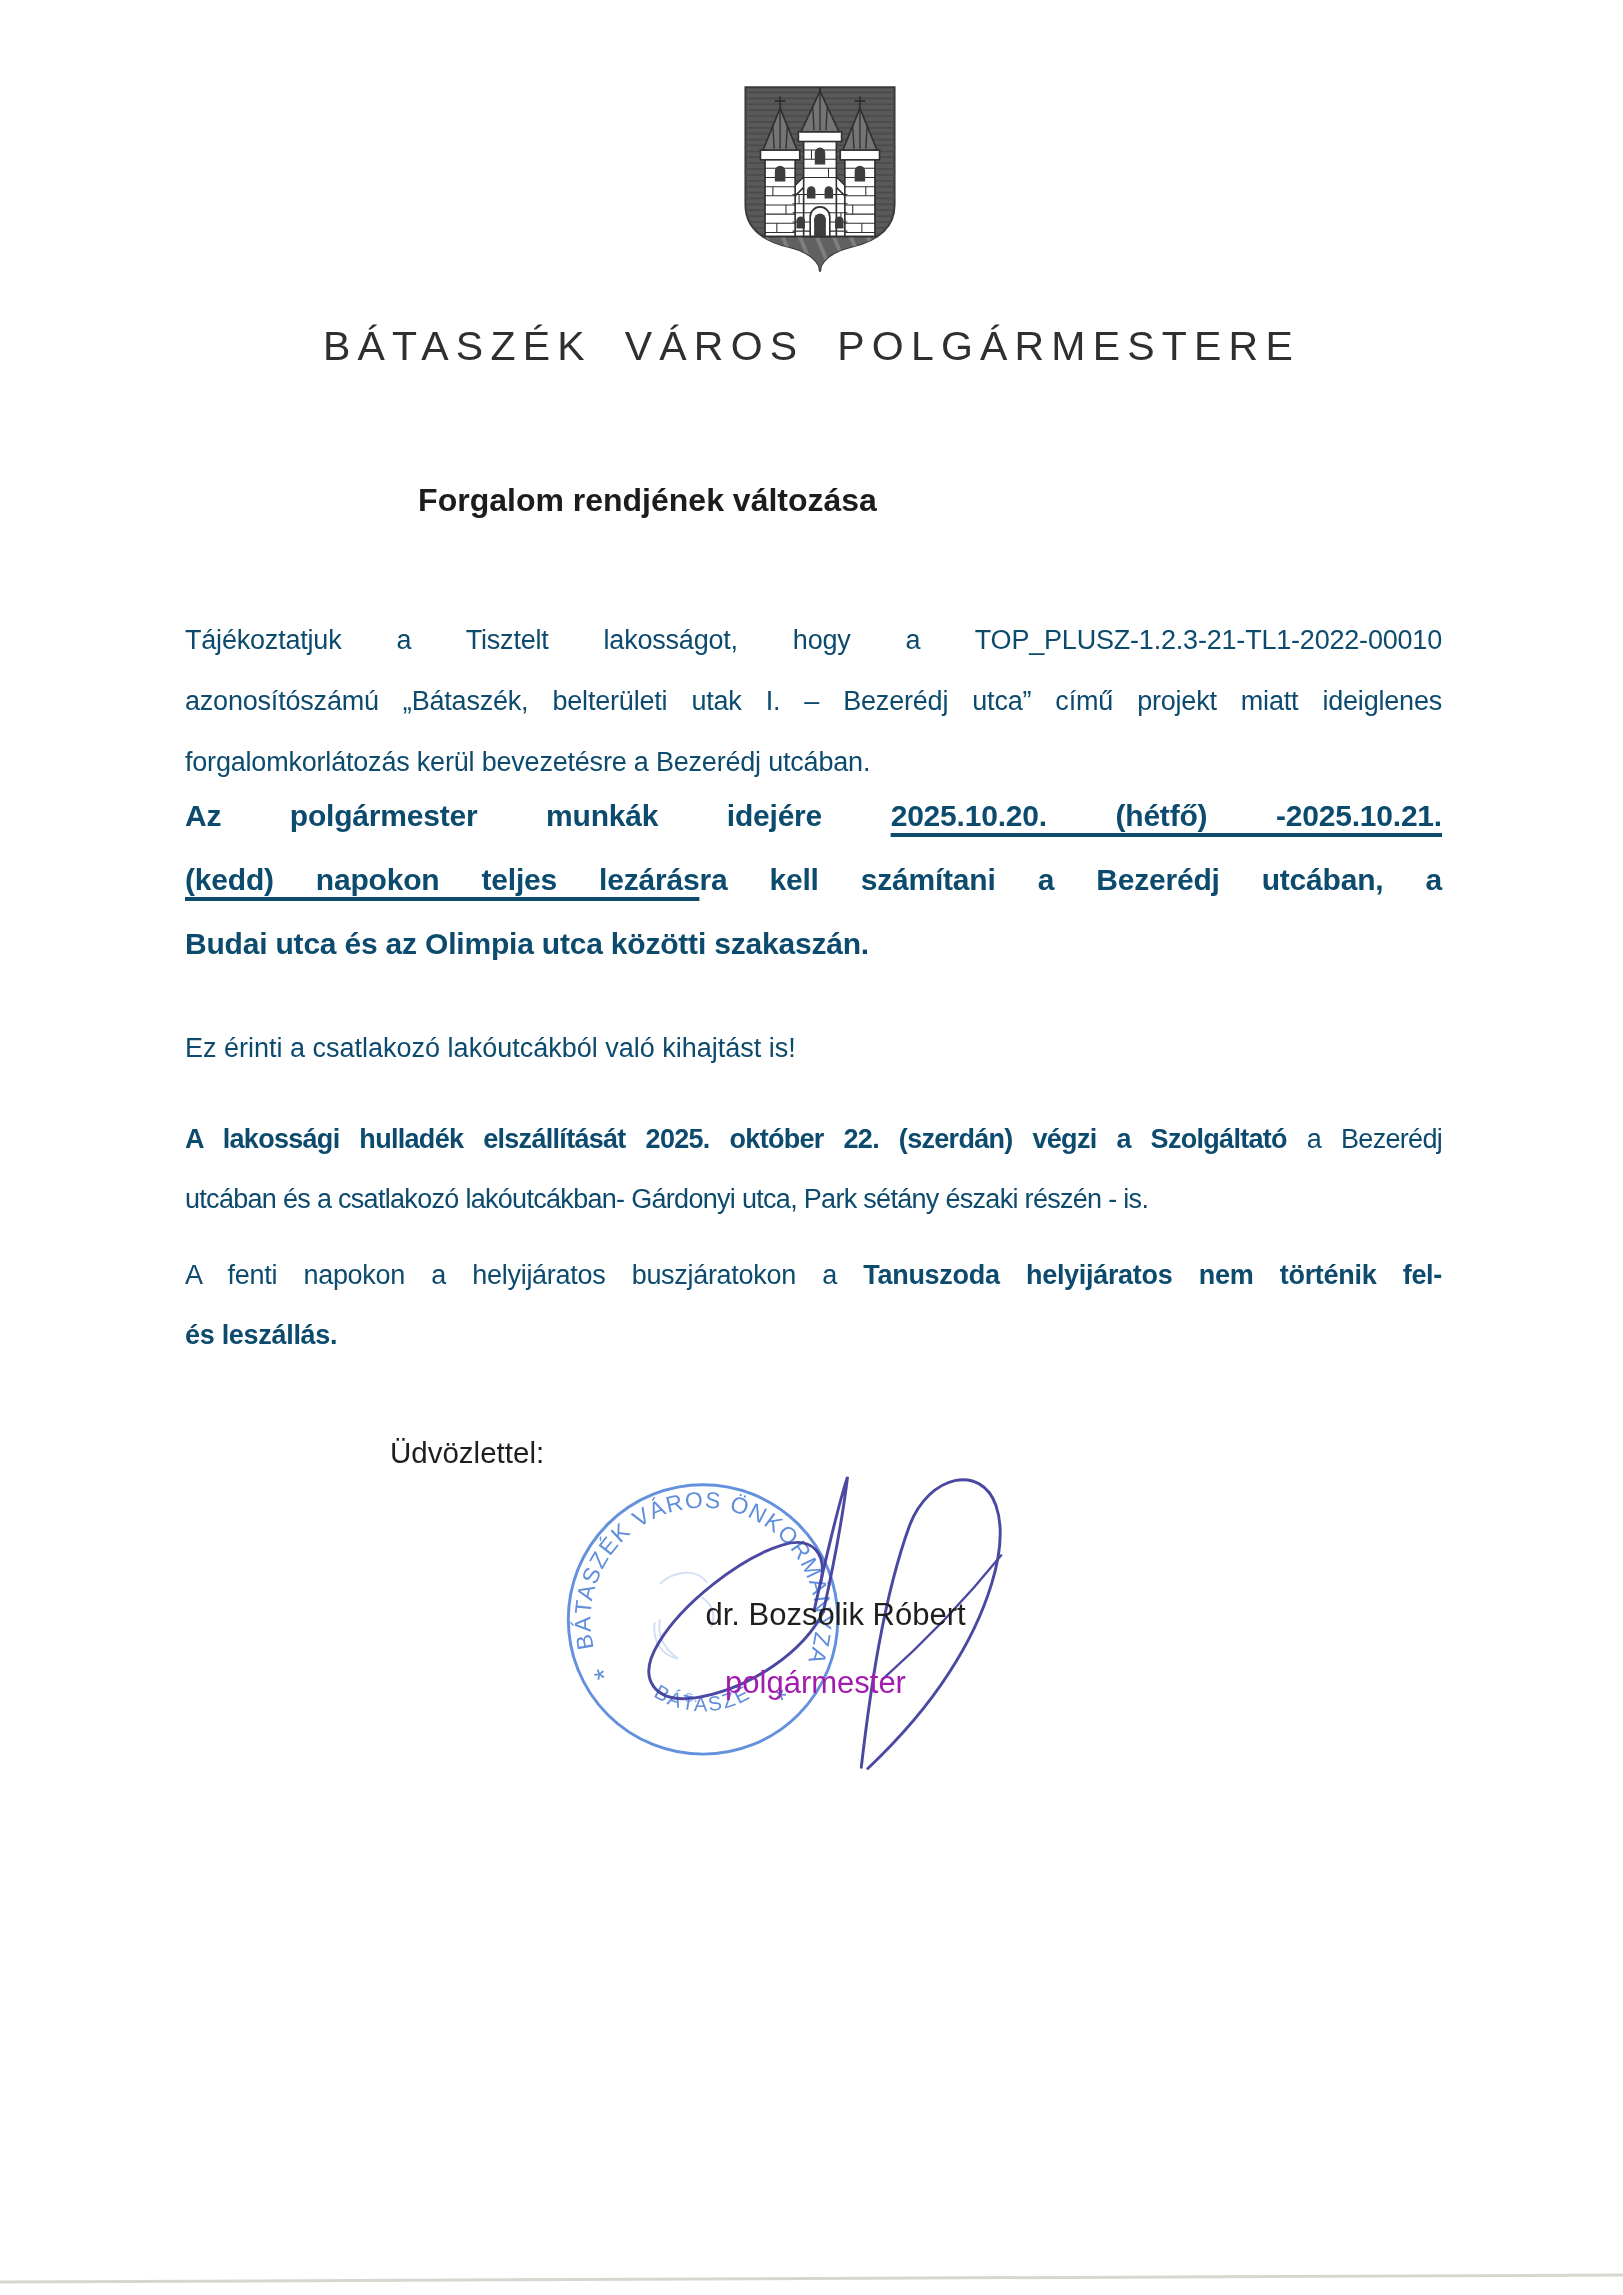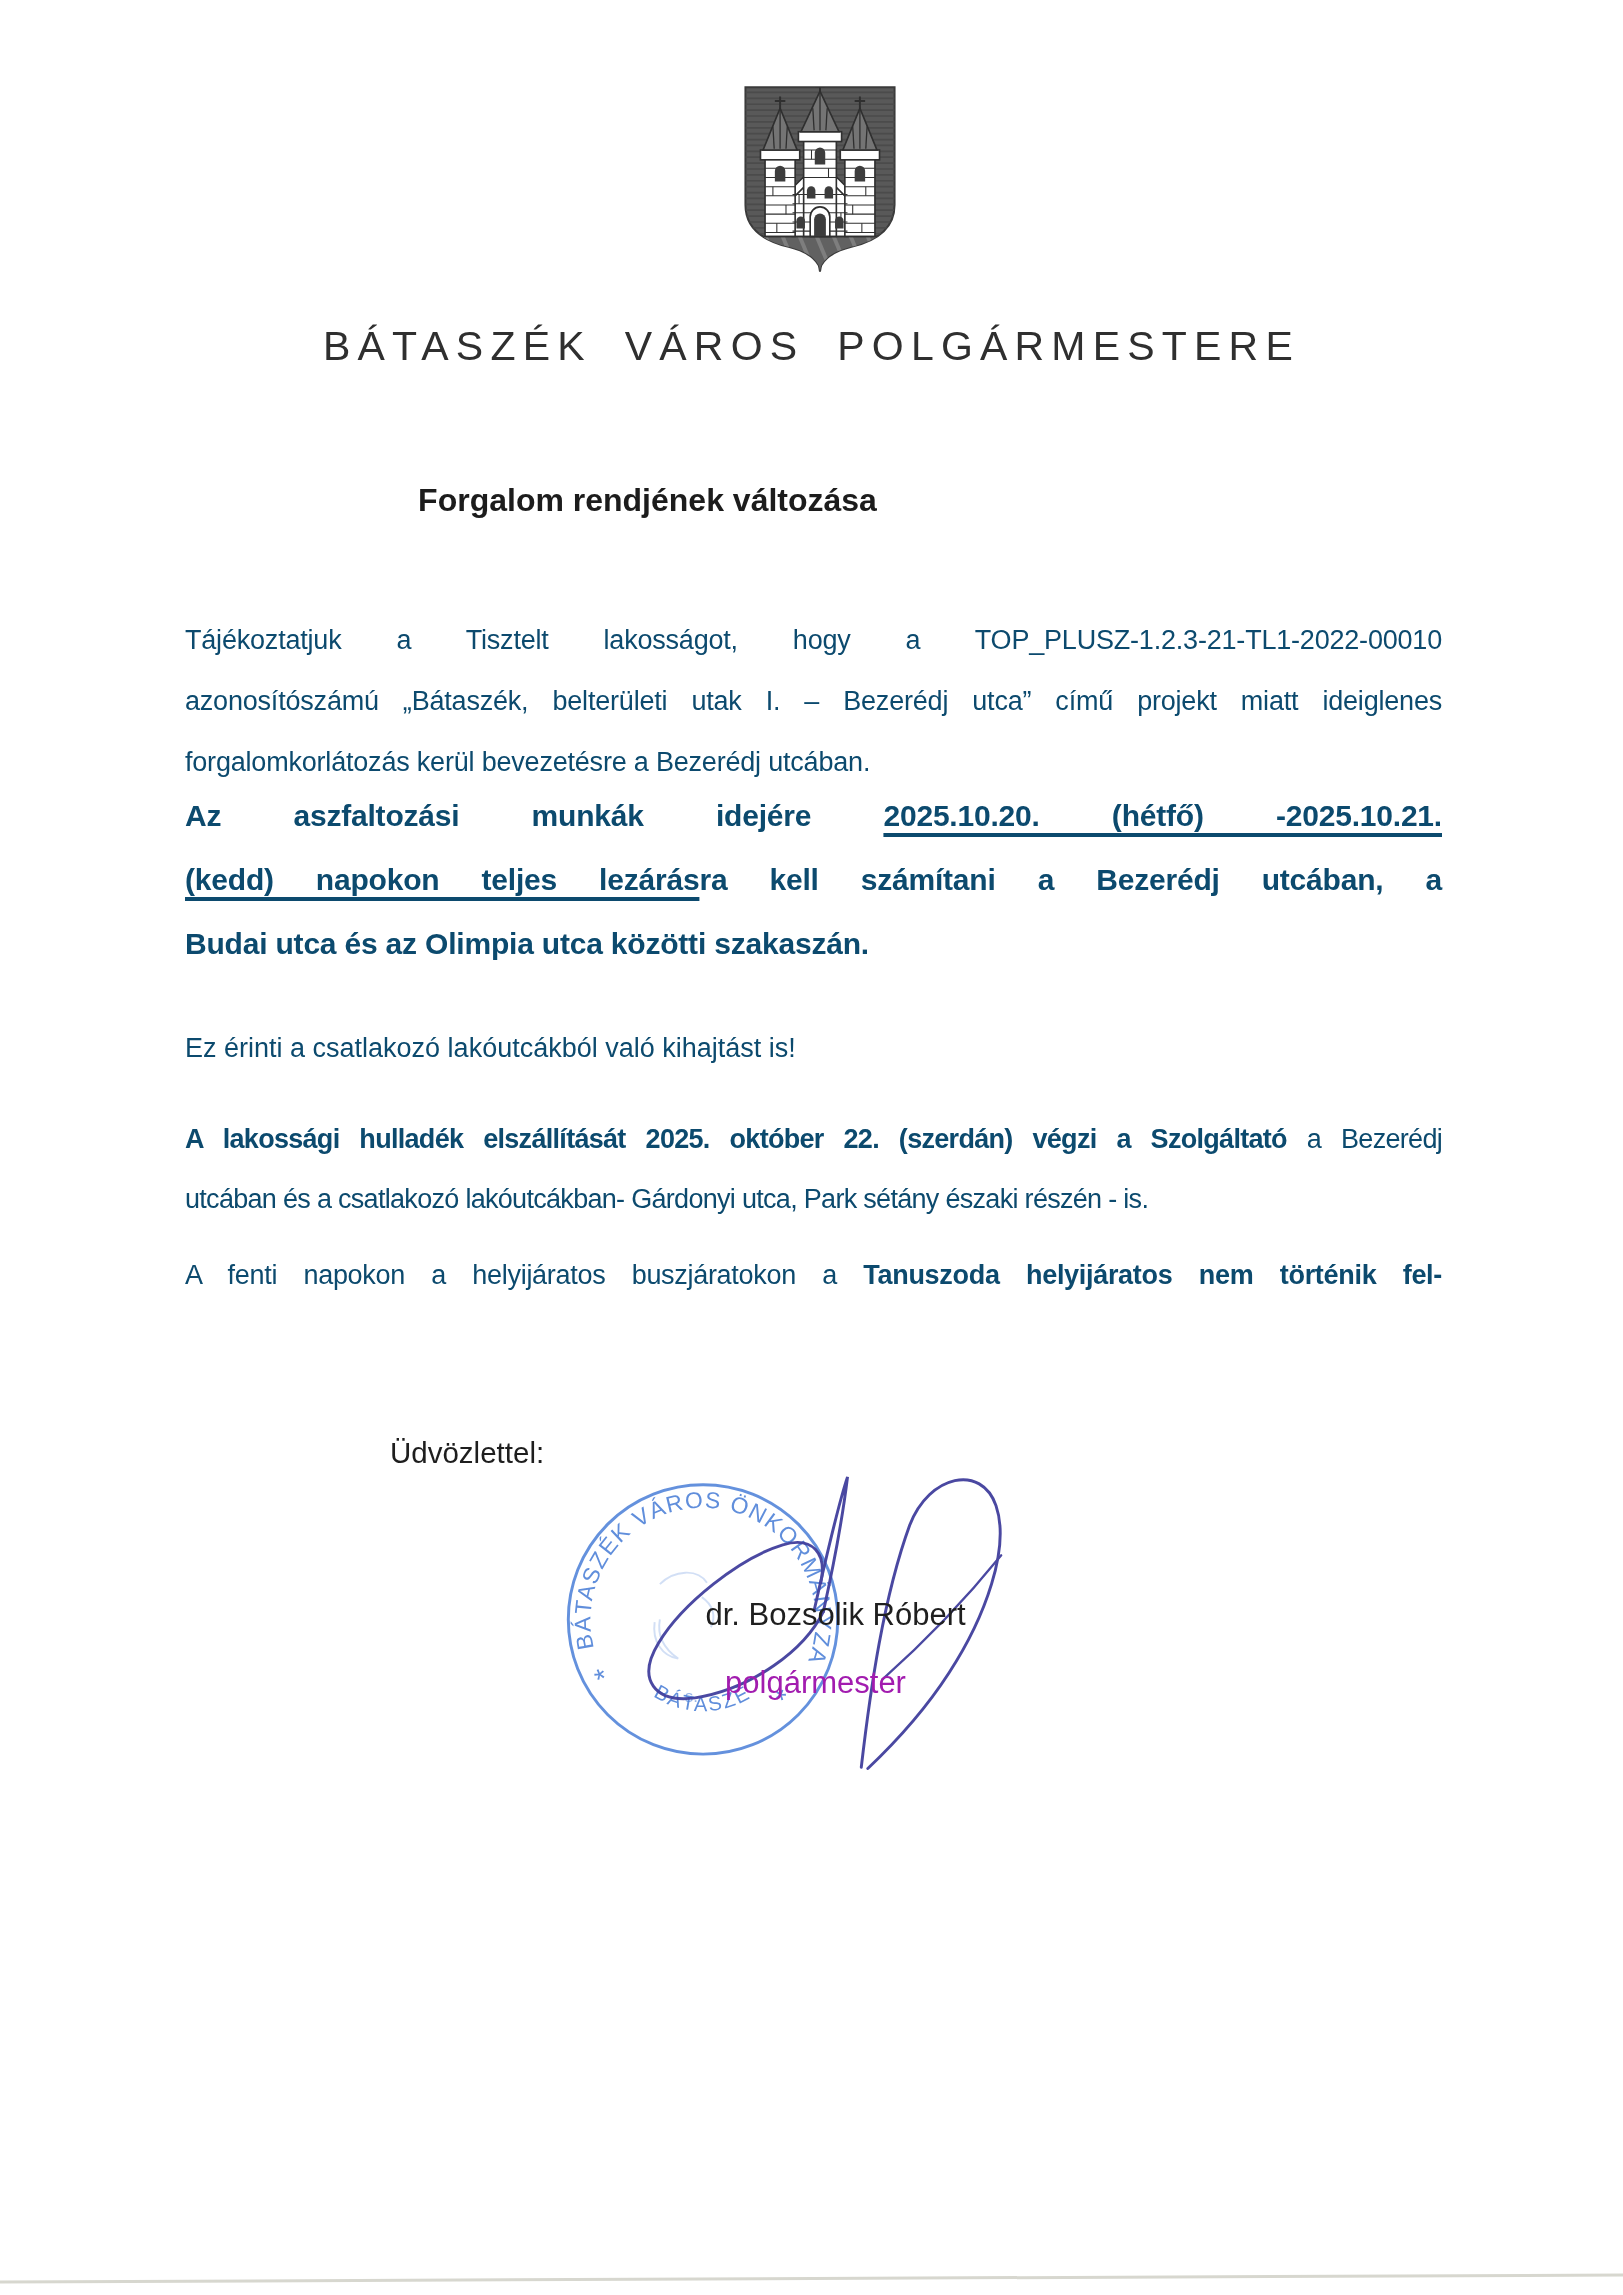--- a/index.html
+++ b/index.html
@@ -198,33 +198,34 @@
 
   <div class="doc-title">BÁTASZÉK VÁROS POLGÁRMESTERE</div>
   <div class="doc-subtitle">Forgalom rendjének változása</div>
 
   <div class="para" id="p1">
       <div class="tl jst"><span>Tájékoztatjuk a Tisztelt lakosságot, hogy a TOP_PLUSZ-1.2.3-21-TL1-2022-00010</span></div>
       <div class="tl jst"><span>azonosítószámú „Bátaszék, belterületi utak I. – Bezerédj utca” című projekt miatt ideiglenes</span></div>
       <div class="tl"><span>forgalomkorlátozás kerül bevezetésre a Bezerédj utcában.</span></div>
     </div>
   <div class="para" id="p2">
-      <div class="tl jst"><span>Az aszfaltozási munkák idejére </span><span class="uu">2025.10.20. (hétfő) -2025.10.21.</span></div>
+      <div class="tl jst"><span>Az polgármester munkák idejére </span><span class="uu">2025.10.20. (hétfő) -2025.10.21.</span></div>
       <div class="tl jst"><span class="uu">(kedd) napokon teljes lezárás</span><span>ra kell számítani a Bezerédj utcában, a</span></div>
       <div class="tl"><span>Budai utca és az Olimpia utca közötti szakaszán.</span></div>
     </div>
   <div class="para" id="p3">
       <div class="tl"><span>Ez érinti a csatlakozó lakóutcákból való kihajtást is!</span></div>
     </div>
   <div class="para" id="p4">
       <div class="tl jst"><span class="bb">A lakossági hulladék elszállítását 2025. október 22. (szerdán) végzi a Szolgáltató</span><span> a Bezerédj</span></div>
       <div class="tl"><span>utcában és a csatlakozó lakóutcákban- Gárdonyi utca, Park sétány északi részén - is.</span></div>
     </div>
   <div class="para" id="p5">
       <div class="tl jst"><span>A fenti napokon a helyijáratos buszjáratokon a </span><span class="bb">Tanuszoda helyijáratos nem történik fel-</span></div>
+      <div class="tl"><span class="bb">és leszállás.</span></div>
     </div>
 
   <div class="closing">Üdvözlettel:</div>
 
   <svg class="sig-art" viewBox="840 2240 760 560" xmlns="http://www.w3.org/2000/svg">
     <defs>
       <path id="arcTop" d="M 912 2533 A 172 172 0 1 1 1236 2533" fill="none"></path>
       <path id="arcBottom" d="M 994 2589 A 140 140 0 0 0 1154 2589" fill="none"></path>
     </defs>
 

